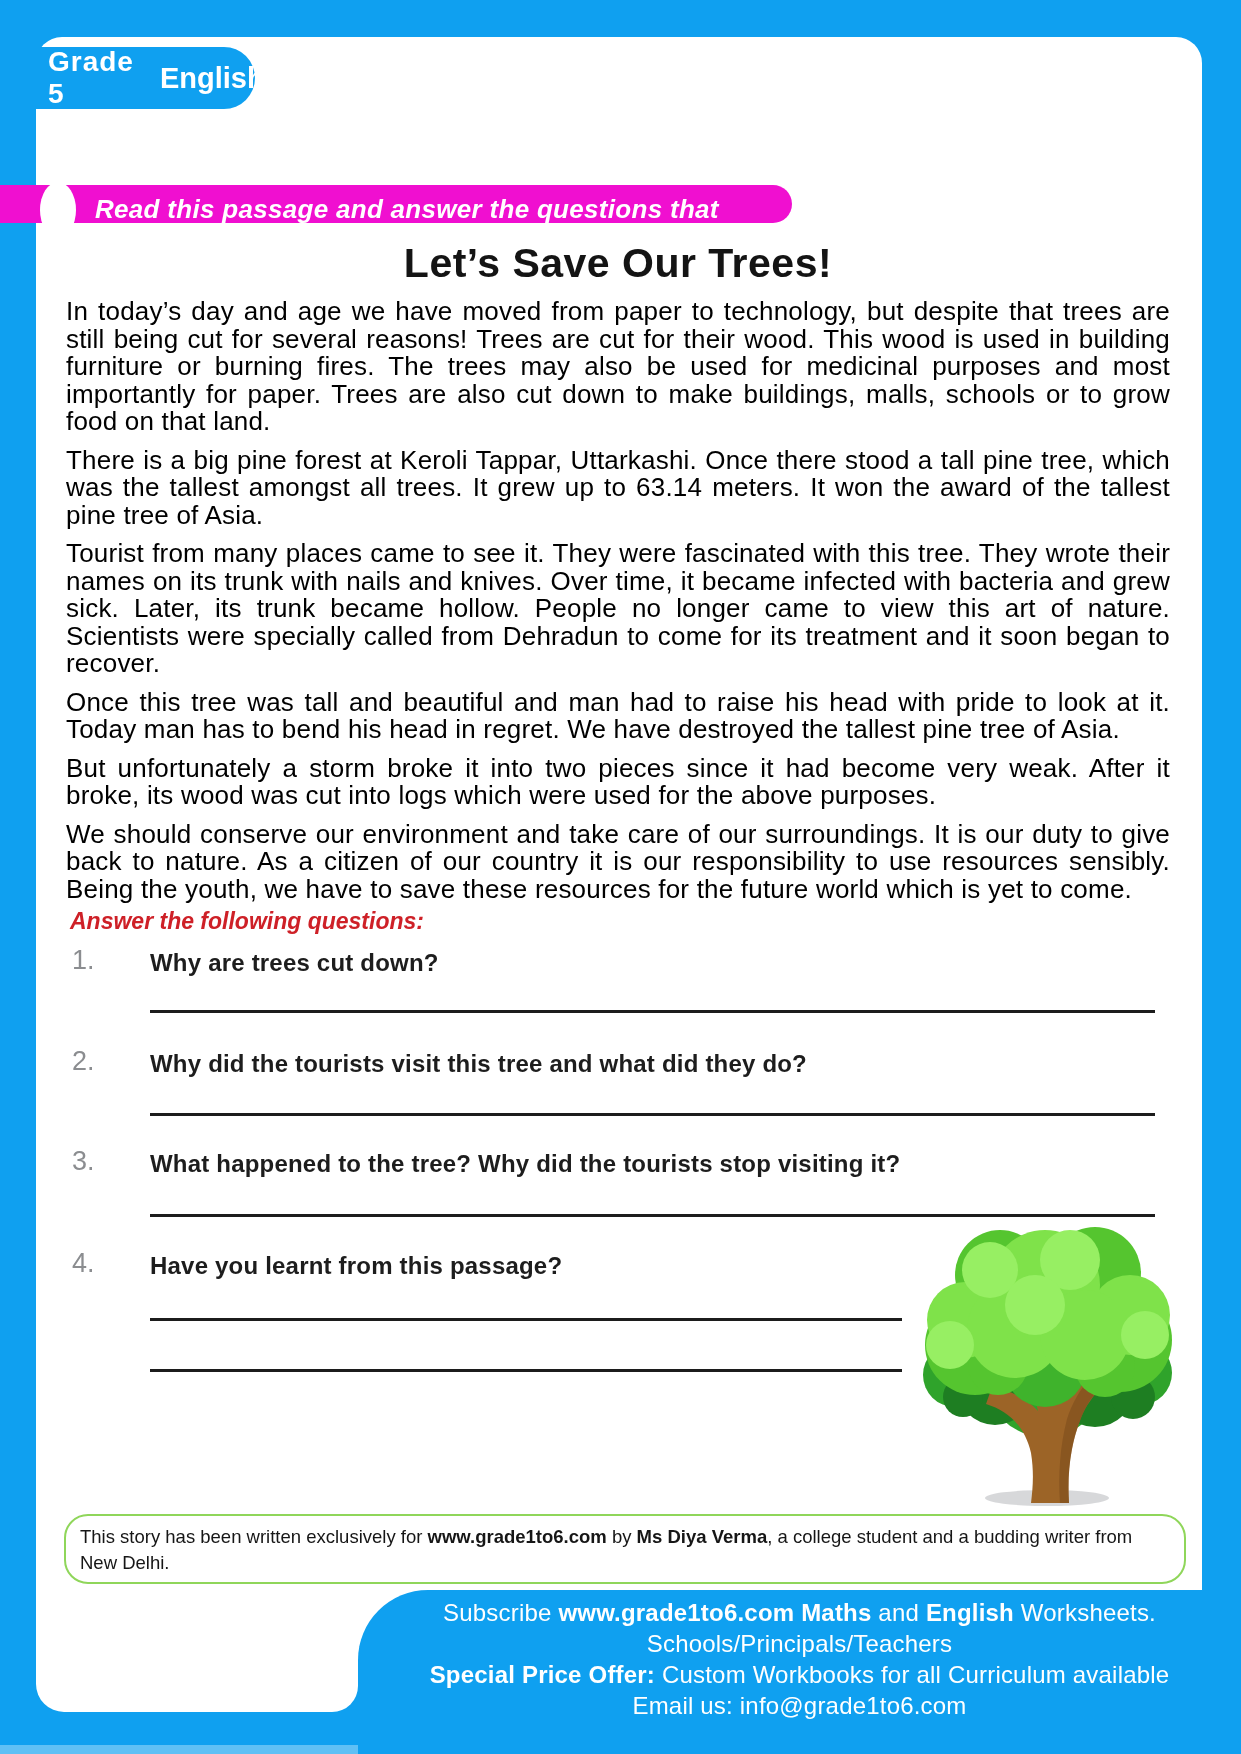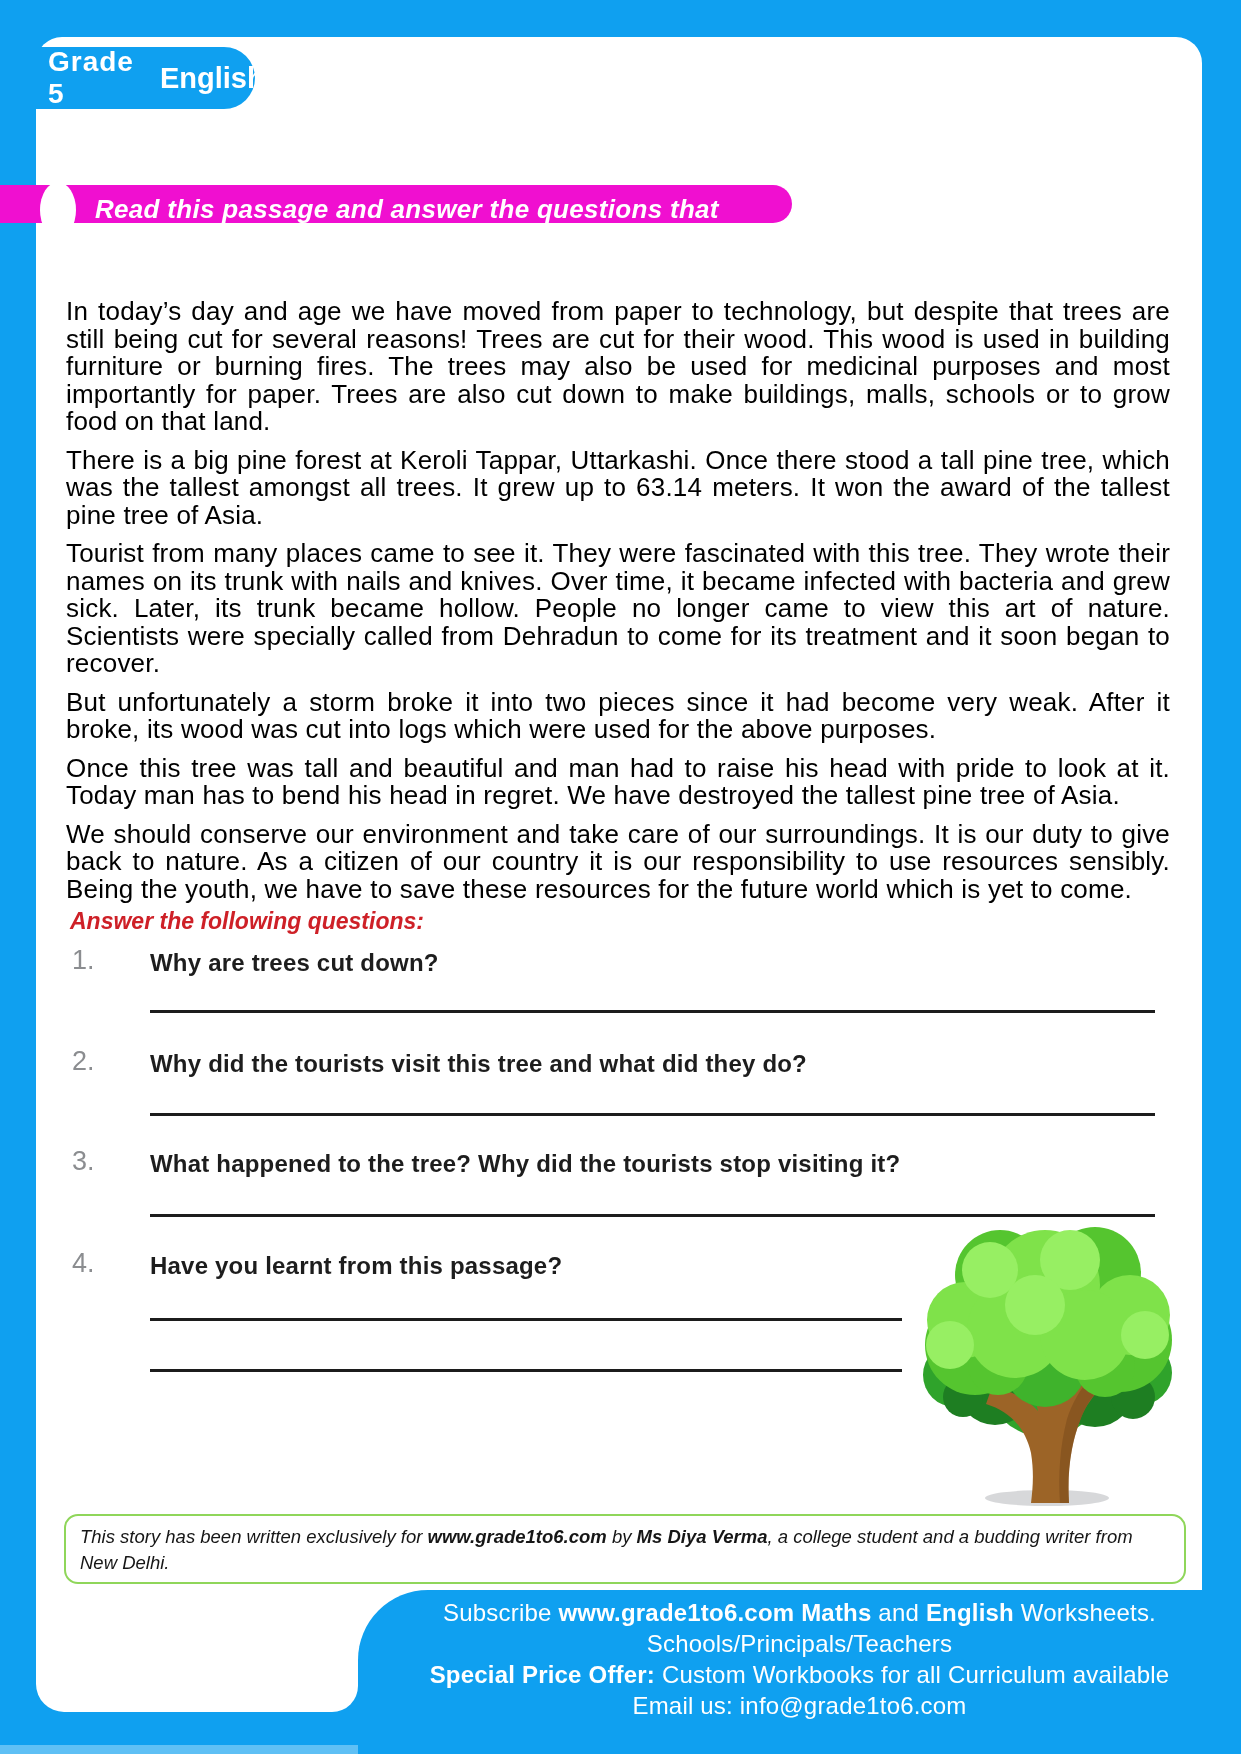--- a/index.html
+++ b/index.html
@@ -52,22 +52,22 @@
   .aline { position:absolute; height:0; border-top:3px solid #1c1c1c; }
   .ln1 { left:150px; top:1010px; width:1005px; }
   .ln2 { left:150px; top:1113px; width:1005px; }
   .ln3 { left:150px; top:1214px; width:1005px; }
   .ln4 { left:150px; top:1318px; width:752px; }
   .ln5 { left:150px; top:1369px; width:752px; }
 
   .tree { position:absolute; left:895px; top:1215px; width:300px; height:295px; }
 
   .note { position:absolute; left:64px; top:1514px; width:1122px; height:70px;
-          border:2px solid #8fd65a; border-radius:14px; box-sizing:border-box;
-          padding:8px 14px; font-size:18.5px; line-height:26px; color:#161616;font-style:italic; }
+          border:2px solid #8fd65a; border-radius:24px; box-sizing:border-box;
+          padding:8px 14px; font-size:18.5px; line-height:26px; color:#161616; }
   .note b { font-weight:700; }
 
   .copyright { position:absolute; left:43px; top:1662px; width:310px;
                font-family:"Liberation Serif", serif; font-size:17px; line-height:20px; color:#111111; }
 
   .footer-text { position:absolute; left:358px; top:1597px; width:883px; text-align:center;
                  color:#ffffff; font-size:24px; line-height:31px; letter-spacing:0.2px; }
   .footer-text b { font-weight:700; }
 </style>
 </head>
@@ -84,27 +84,28 @@
   <div class="badge">
     <span class="grade">Grade 5</span>
     <span class="subject">English</span>
   </div>
 
   <div class="banner">
     <span class="oval"></span>
     <span class="txt">Read this passage and answer the questions that follows.</span>
   </div>
 
+  <div class="title">Let’s Save Our Trees!</div>
 
   <div class="passage">
     <p>In today’s day and age we have moved from paper to technology, but despite that trees are still being cut for several reasons! Trees are cut for their wood. This wood is used in building furniture or burning fires. The trees may also be used for medicinal purposes and most importantly for paper. Trees are also cut down to make buildings, malls, schools or to grow food on that land.</p>
     <p>There is a big pine forest at Keroli Tappar, Uttarkashi. Once there stood a tall pine tree, which was the tallest amongst all trees. It grew up to 63.14 meters. It won the award of the tallest pine tree of Asia.</p>
     <p>Tourist from many places came to see it. They were fascinated with this tree. They wrote their names on its trunk with nails and knives. Over time, it became infected with bacteria and grew sick. Later, its trunk became hollow. People no longer came to view this art of nature. Scientists were specially called from Dehradun to come for its treatment and it soon began to recover.</p>
+    <p>Once this tree was tall and beautiful and man had to raise his head with pride to look at it. Today man has to bend his head in regret. We have destroyed the tallest pine tree of Asia.</p>
     <p>But unfortunately a storm broke it into two pieces since it had become very weak. After it broke, its wood was cut into logs which were used for the above purposes.</p>
-    <p>Once this tree was tall and beautiful and man had to raise his head with pride to look at it. Today man has to bend his head in regret. We have destroyed the tallest pine tree of Asia.</p>
     <p>We should conserve our environment and take care of our surroundings. It is our duty to give back to nature. As a citizen of our country it is our responsibility to use resources sensibly. Being the youth, we have to save these resources for the future world which is yet to come.</p>
   </div>
 
   <div class="qheading">Answer the following questions:</div>
 
   <div class="qrow q1">
     <span class="qnum">1.</span>
     <span class="qtext">Why are trees cut down?</span>
   </div>
   <div class="qrow q2">

